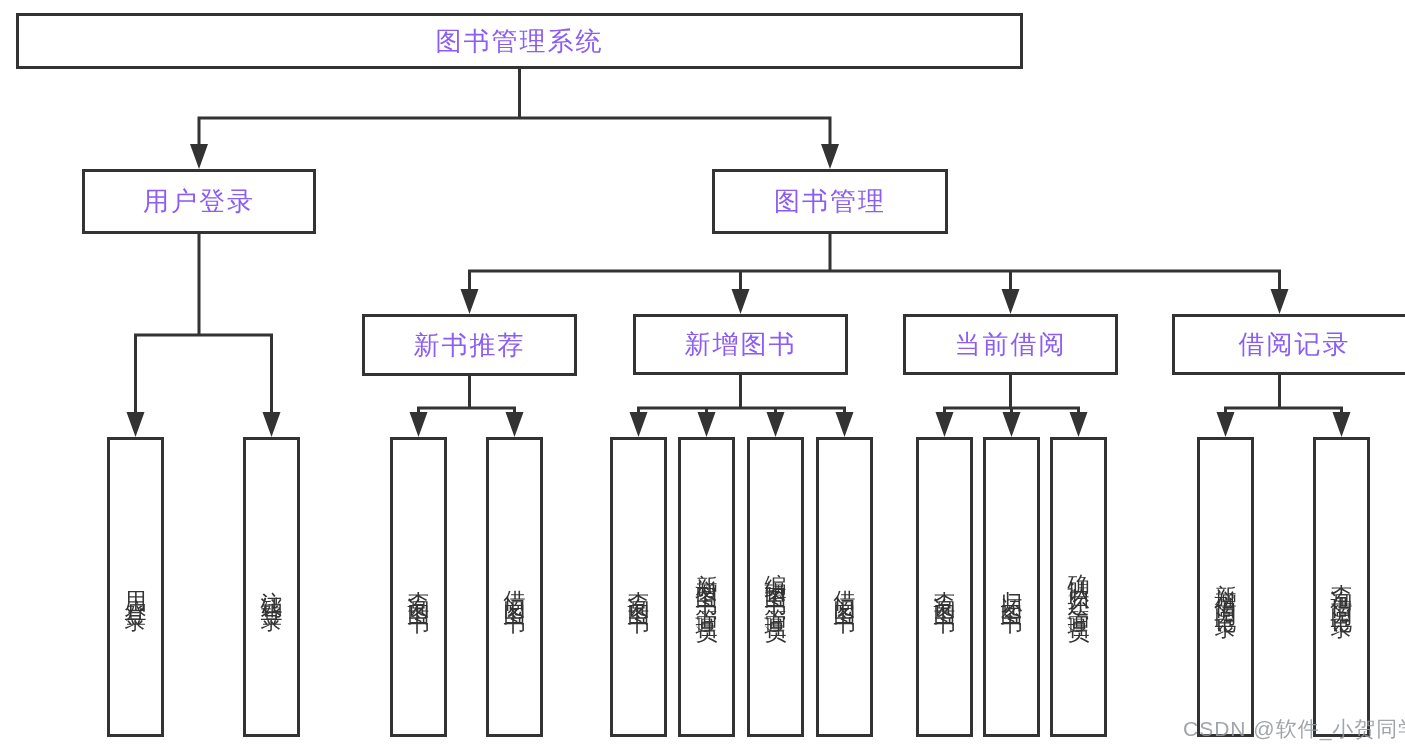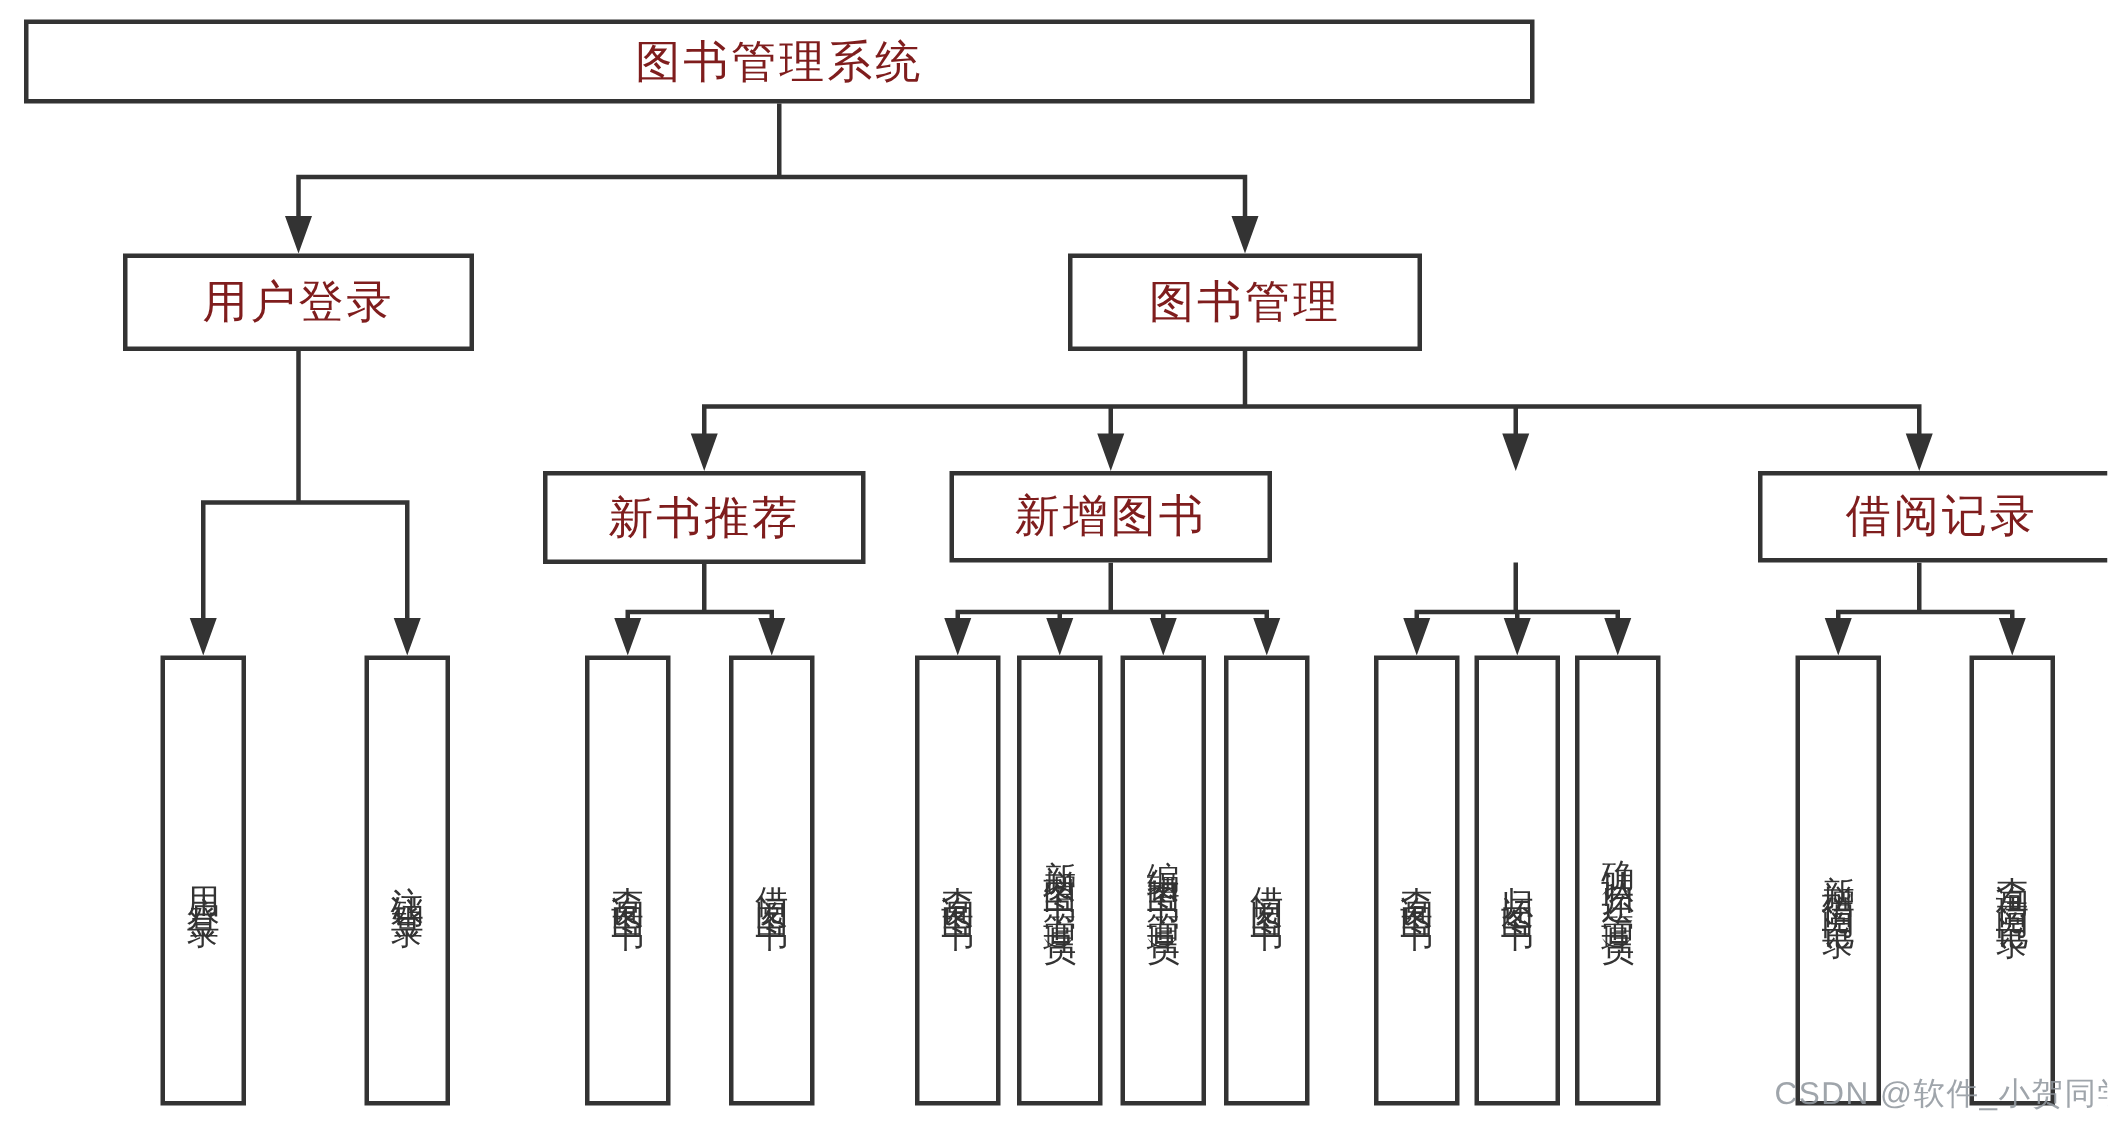--- a/index.html
+++ b/index.html
@@ -16,21 +16,21 @@
   #connector-svg {
     position: absolute; left: 0; top: 0;
     width: 1405px; height: 747px;
   }
   .hbox {
     position: absolute;
     box-sizing: border-box;
     border: 3px solid #333333;
     background: #ffffff;
     display: flex; align-items: center; justify-content: center;
-    font-size: 30px; color: #7f1d1d;
+    font-size: 26px; color: #8b5cf6;
     letter-spacing: 2px;
     white-space: nowrap;
   }
   .leaf {
     position: absolute;
     box-sizing: border-box;
     top: 437px; height: 300px; width: 57px;
     border: 3px solid #333333;
     background: #ffffff;
     display: flex; align-items: center; justify-content: center;
@@ -86,20 +86,23 @@
   <div class="hbox" style="left:712px; top:169px; width:236px; height:65px;font-family:Liberation Serif, serif;">
     <span>图书管理</span>
   </div>
 
   <div class="hbox" style="left:362px; top:314px; width:215px; height:62px;">
     <span>新书推荐</span>
   </div>
   <div class="hbox" style="left:633px; top:314px; width:215px; height:61px;">
     <span>新增图书</span>
   </div>
+  <div class="hbox" style="left:903px; top:314px; width:215px; height:61px;">
+    <span>当前借阅</span>
+  </div>
   <div class="hbox" style="left:1172px; top:314px; width:245px; height:61px;">
     <span>借阅记录</span>
   </div>
 
   <div class="leaf" style="left:107px;">
     <span class="vtext">用户登录</span>
   </div>
   <div class="leaf" style="left:243px;">
     <span class="vtext">注销登录</span>
   </div>

